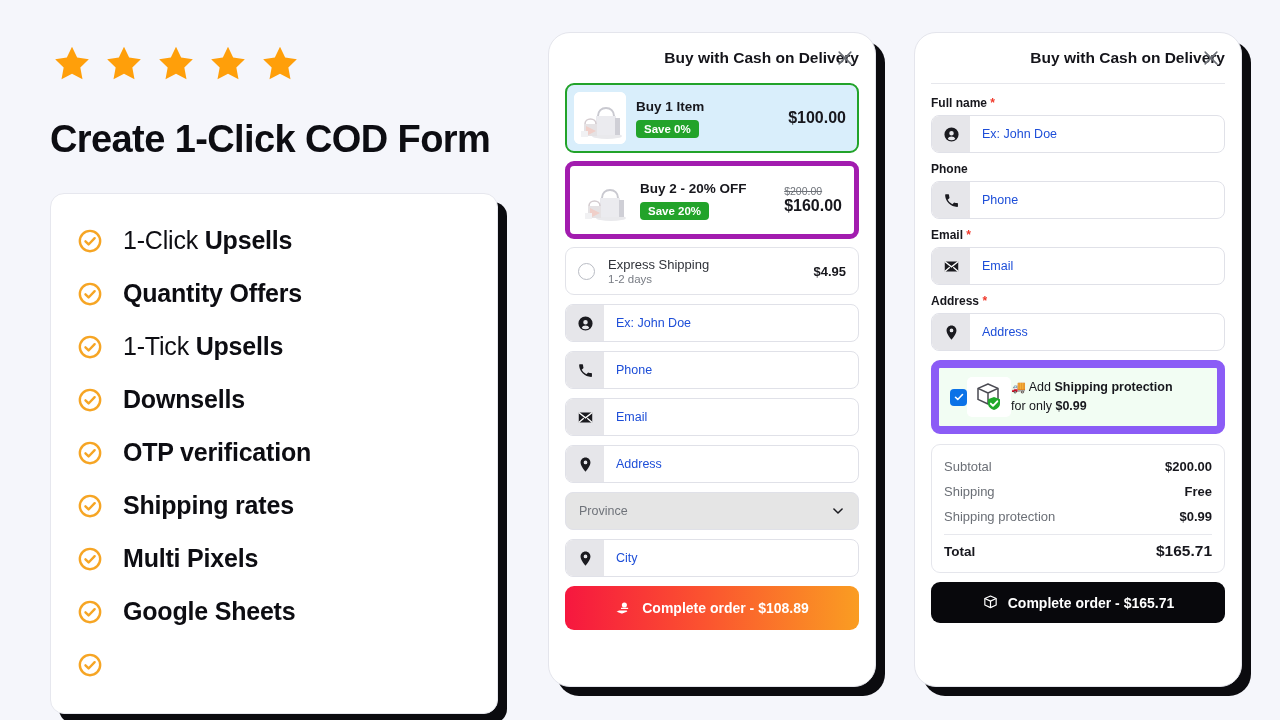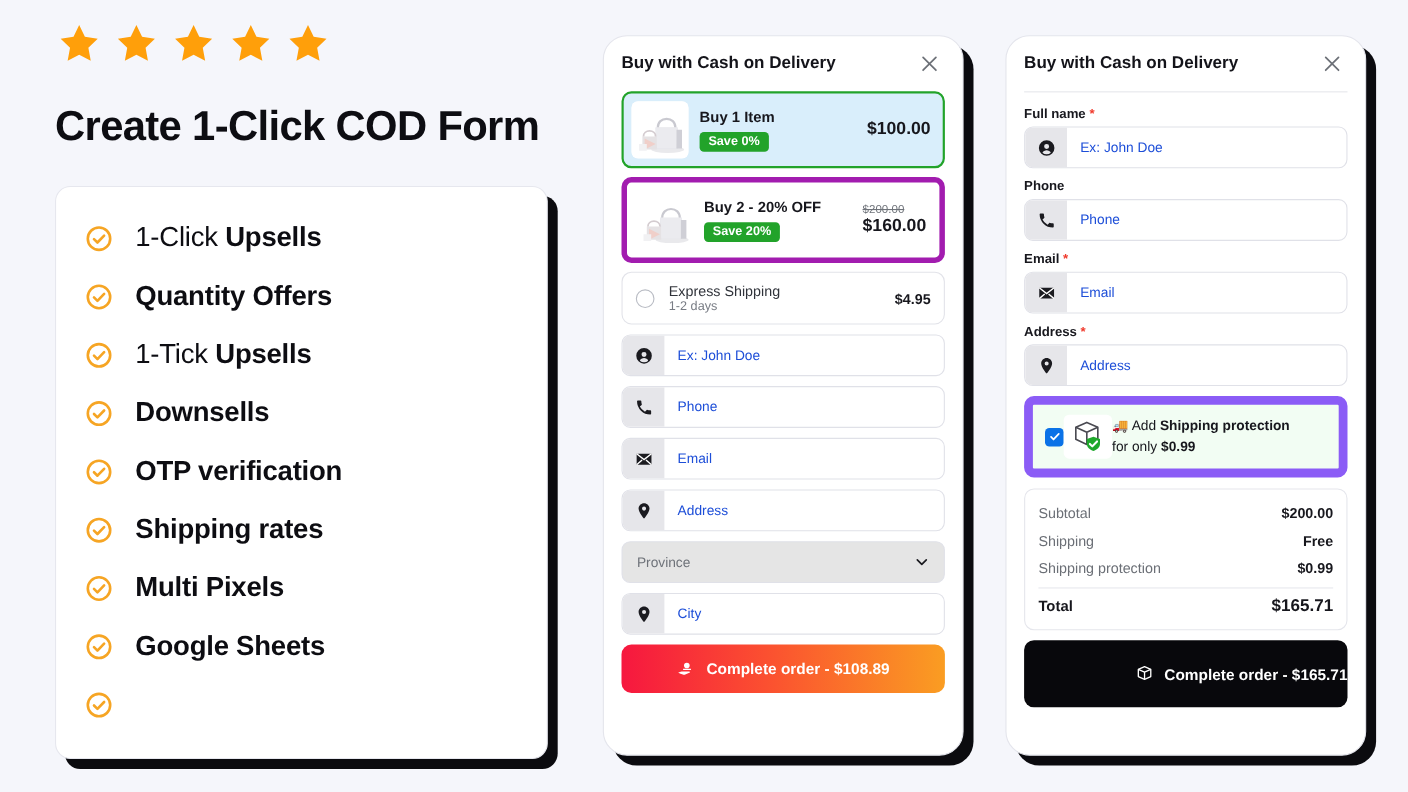--- a/index.html
+++ b/index.html
@@ -5,21 +5,21 @@
   * { box-sizing: border-box; margin: 0; padding: 0; }
   html, body {
     width: 1280px; height: 720px;
     background: #f5f6fb;
     font-family: "Liberation Sans", sans-serif;
     overflow: hidden;
   }
   .stage { position: relative; width: 1280px; height: 720px; }
 
   
-  .left-col { position: absolute; left: 50px; top: 20px; width: 470px; }
+  .left-col { position: absolute; left: 50px; top: 44px; width: 470px; }
   .stars { display: flex; gap: 12px; margin-left: 2px; }
   .star { width: 40px; height: 40px; color: #FF9F0A; display: block; }
   .star svg { width: 100%; height: 100%; display: block; }
 
   .headline {
     margin-top: 34px;
     font-size: 38px;
     font-weight: 800;
     letter-spacing: -0.6px;
     color: #0d0d12;
@@ -60,21 +60,21 @@
     border-radius: 22px;
     border: 1px solid #e4e5ec;
     box-shadow: 9px 9px 0 #0b0b0f;
     overflow: hidden;
   }
   .panel-inner { padding: 0 16px; }
 
   .panel-header {
     display: flex;
     align-items: center;
-    justify-content: flex-start;
+    justify-content: flex-end;
     position: relative;
     height: 50px;
   }
   .panel-title { font-size: 15.5px; font-weight: 700; color: #14141a; }
   .close-x {
     position: absolute; right: 4px; top: 50%; transform: translateY(-50%);
     width: 20px; height: 20px; color: #6c7077; cursor: pointer;
   }
   .close-x svg { width: 100%; height: 100%; display: block; }
 
@@ -178,22 +178,22 @@
     padding: 9px 12px 7px 12px; margin-bottom: 9px;
   }
   .t-row { display: flex; justify-content: space-between; align-items: baseline; padding: 5px 0; }
   .t-key { font-size: 13px; color: #6b6f76; }
   .t-val { font-size: 13px; font-weight: 700; color: #17171d; }
   .t-divider { height: 1px; background: #e7e8ed; margin: 5px 0 2px 0; }
   .t-row.total .t-key { font-size: 13.5px; font-weight: 700; color: #17171d; }
   .t-row.total .t-val { font-size: 15.5px; }
 
   .cta-black {
-    display: flex; align-items: center; justify-content: flex-end; gap: 9px;
-    height: 61px; border-radius: 9px;
+    display: flex; align-items: center; justify-content: center; gap: 9px;
+    height: 41px; border-radius: 9px;
     background: #08080c; color: #fff; font-size: 14px; font-weight: 700;
   }
   .cta-black .ic { width: 17px; height: 17px; }
   .cta-black .ic svg { width: 100%; height: 100%; display: block; }
 </style>
 </head>
 <body>
 
 <div class="stage">
 

